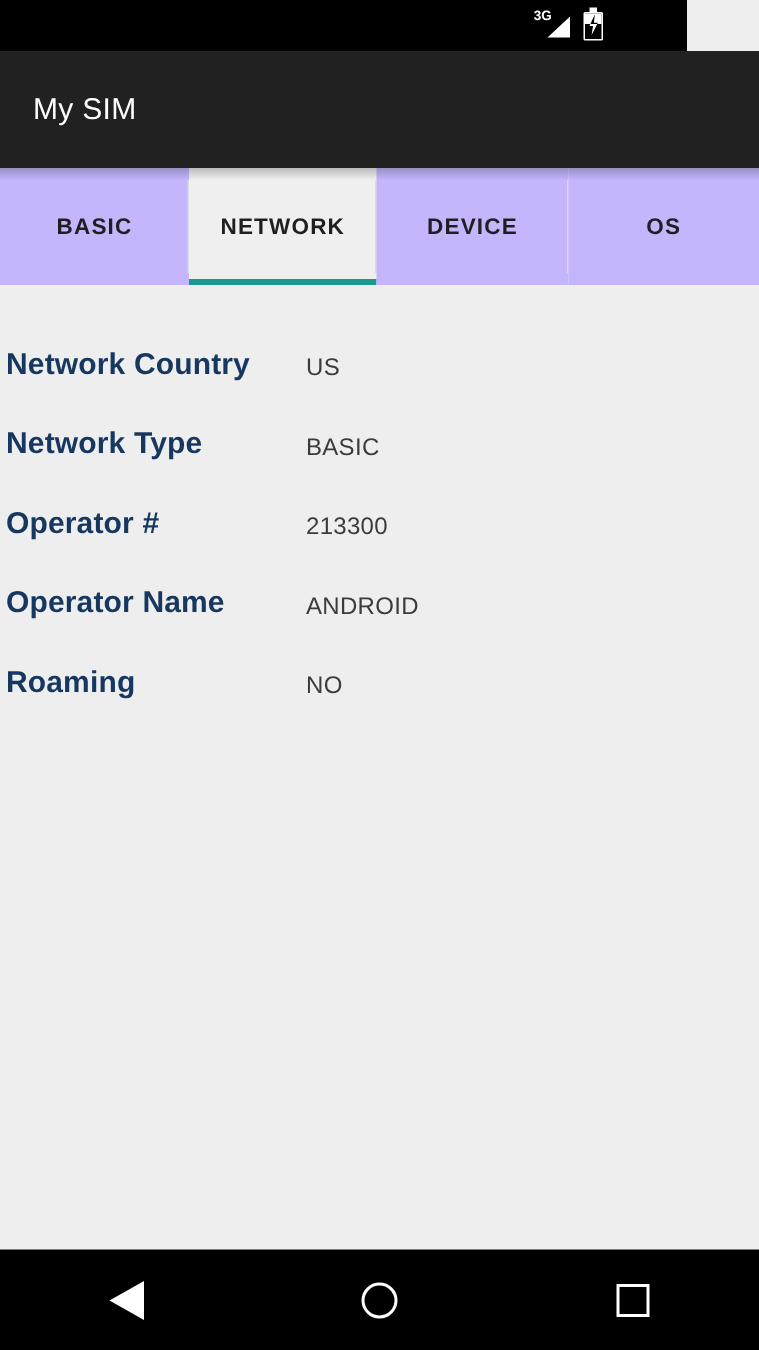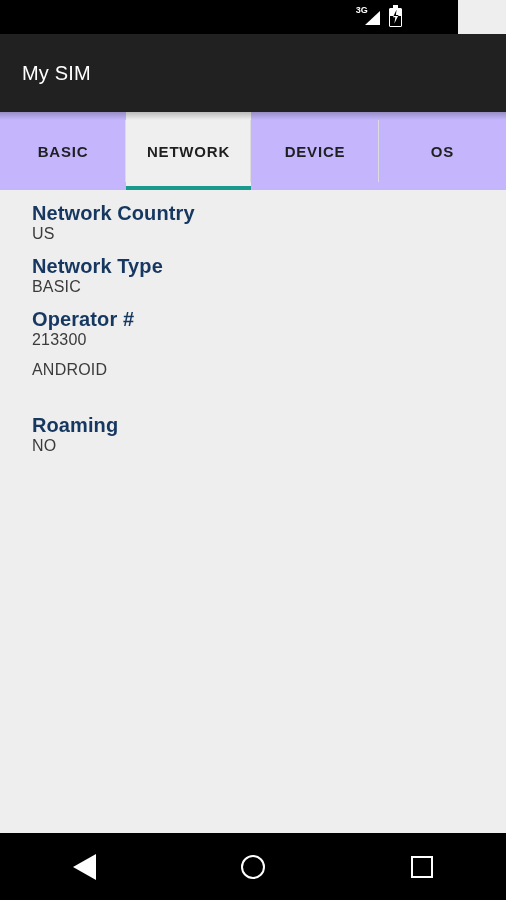--- a/index.html
+++ b/index.html
@@ -109,24 +109,23 @@
   }
 
   
   #content {
     position:absolute; top:190px; left:0;
     width:506px; height:643px;
     background:#eeeeee;
     padding-top:12px;
   }
   .info-row {
-    display:flex; align-items:flex-start;
+    display:flex; align-items:flex-end;
     height:53px;
-    padding-left:32px;
-    flex-direction:column;
+    padding-left:4px;
   }
   .info-label {
     width:200px;
     font-size:20px; font-weight:bold;
     color:#16375f;
     letter-spacing:0.1px;
   }
   .info-value {
     font-size:16px; font-weight:normal;
     color:#3b3b3b;
@@ -220,20 +219,21 @@
       <span class="info-label">Network Type</span>
       <span class="info-value">BASIC</span>
     </div>
 
     <div class="info-row">
       <span class="info-label">Operator #</span>
       <span class="info-value">213300</span>
     </div>
 
     <div class="info-row">
+      <span class="info-label">Operator Name</span>
       <span class="info-value">ANDROID</span>
     </div>
 
     <div class="info-row">
       <span class="info-label">Roaming</span>
       <span class="info-value">NO</span>
     </div>
   </div>
 
   <div id="nav-bar">

